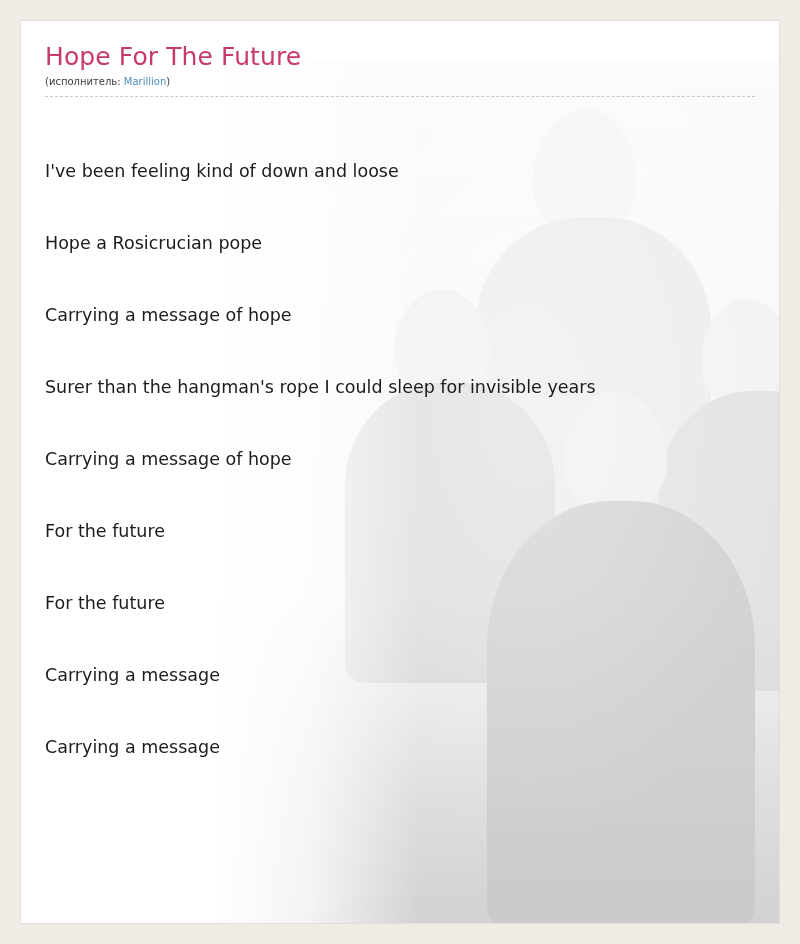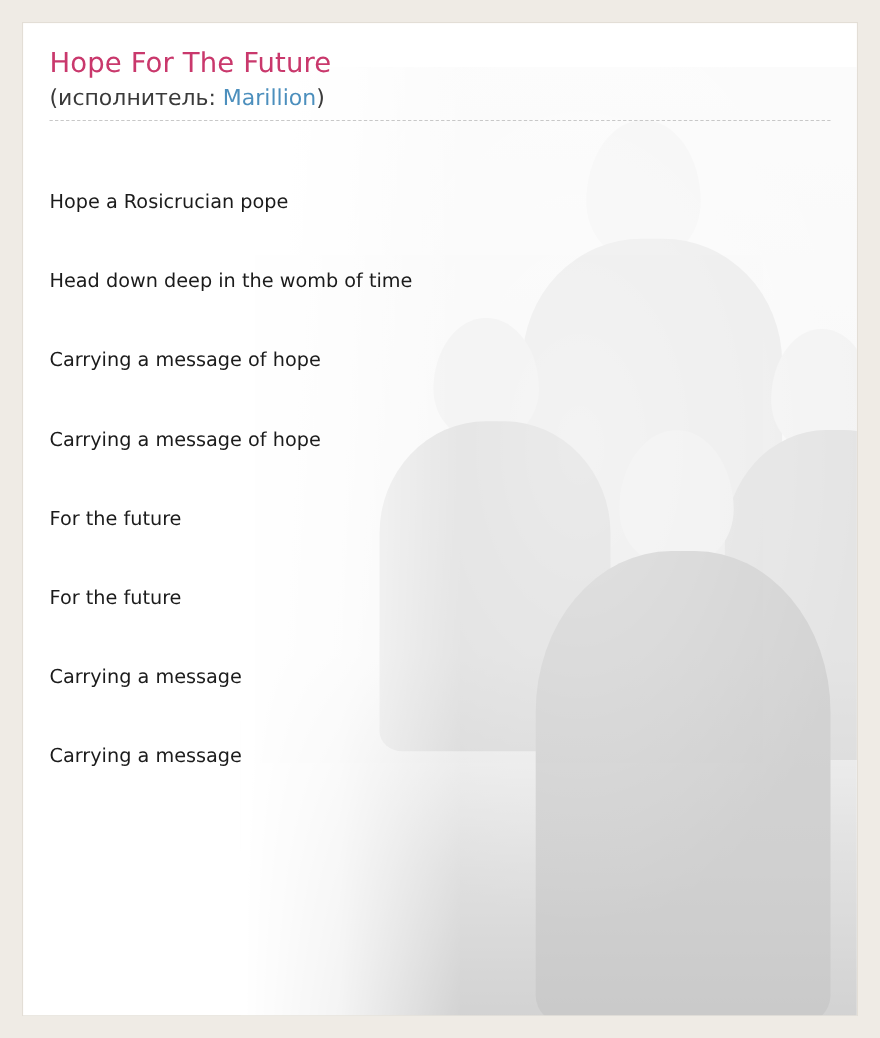--- a/index.html
+++ b/index.html
@@ -85,21 +85,21 @@
   }
   .song-title {
     color: #c9386c;
     font-size: 25px;
     font-weight: normal;
     margin: 0 0 4px 0;
     line-height: 1.15;
     letter-spacing: 0.1px;
   }
   .artist-line {
-    font-size: 20px;
+    font-size: 10px;
     color: #3a3a3a;
     padding-bottom: 9px;
     border-bottom: 1px dashed #c8c8c8;
     margin-bottom: 14px;
   }
   .artist-link {
     color: #4c8fbd;
     text-decoration: none;
     cursor: pointer;
   }
@@ -131,23 +131,24 @@
     <div class="shade-bottom"></div>
     <div class="vignette"></div>
     <div class="fade-left"></div>
   </div>
 
   <div class="content">
     <h1 class="song-title">Hope For The Future</h1>
     <div class="artist-line"><span>(исполнитель: </span><a class="artist-link" href="#">Marillion</a><span>)</span></div>
 
     <div class="lyrics">
+      <div>I've been feeling kind of down and loose</div>
       <div>Hope a Rosicrucian pope</div>
-      <div>Head down deep in the womb of time</div>
       <div>Carrying a message of hope</div>
+      <div>Surer than the hangman's rope I could sleep for invisible years</div>
       <div>Carrying a message of hope</div>
       <div>For the future</div>
       <div>For the future</div>
       <div>Carrying a message</div>
       <div>Carrying a message</div>
       
       
       
       
       

